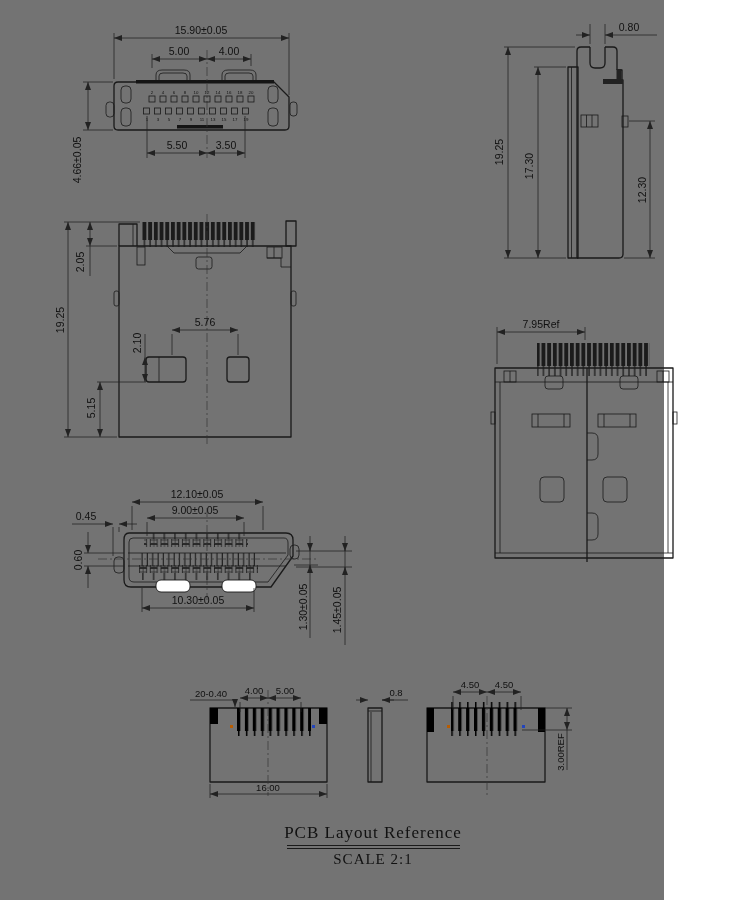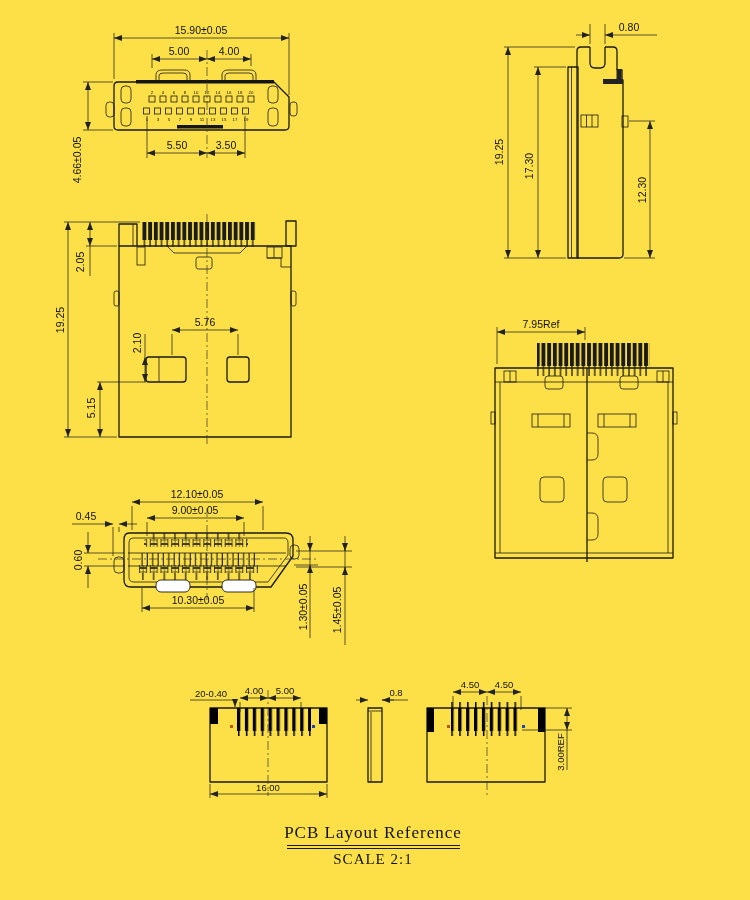--- a/index.html
+++ b/index.html
@@ -1,16 +1,16 @@
 <!DOCTYPE html>
 <html><head>
 <meta charset="utf-8">
 <style>
   html,body{margin:0;padding:0;background:#ffffff;}
-  .page{position:relative;width:750px;height:900px;background:#fde047;font-family:"Liberation Sans",sans-serif;}
+  .page{position:relative;width:664px;height:900px;background:#737373;font-family:"Liberation Sans",sans-serif;}
   svg{display:block}
   .ol{stroke:#1a1a1a;stroke-width:1.3;fill:none;stroke-linejoin:round;}
   .il{stroke:#1a1a1a;stroke-width:0.8;fill:none;}
   .dim{stroke:#222222;stroke-width:0.75;fill:none;}
   .cl{stroke:#333333;stroke-width:0.7;fill:none;stroke-dasharray:9 3 2 3;}
   .dt{font:10.5px "Liberation Sans",sans-serif;fill:#111;}
   .dts{font:9.5px "Liberation Sans",sans-serif;fill:#111;}
   .pin{font:4.4px "Liberation Sans",sans-serif;fill:#111;}
   .ttl{font:17px "Liberation Serif",serif;fill:#111;letter-spacing:1px;}
   .scl{font:15px "Liberation Serif",serif;fill:#111;letter-spacing:1px;}

